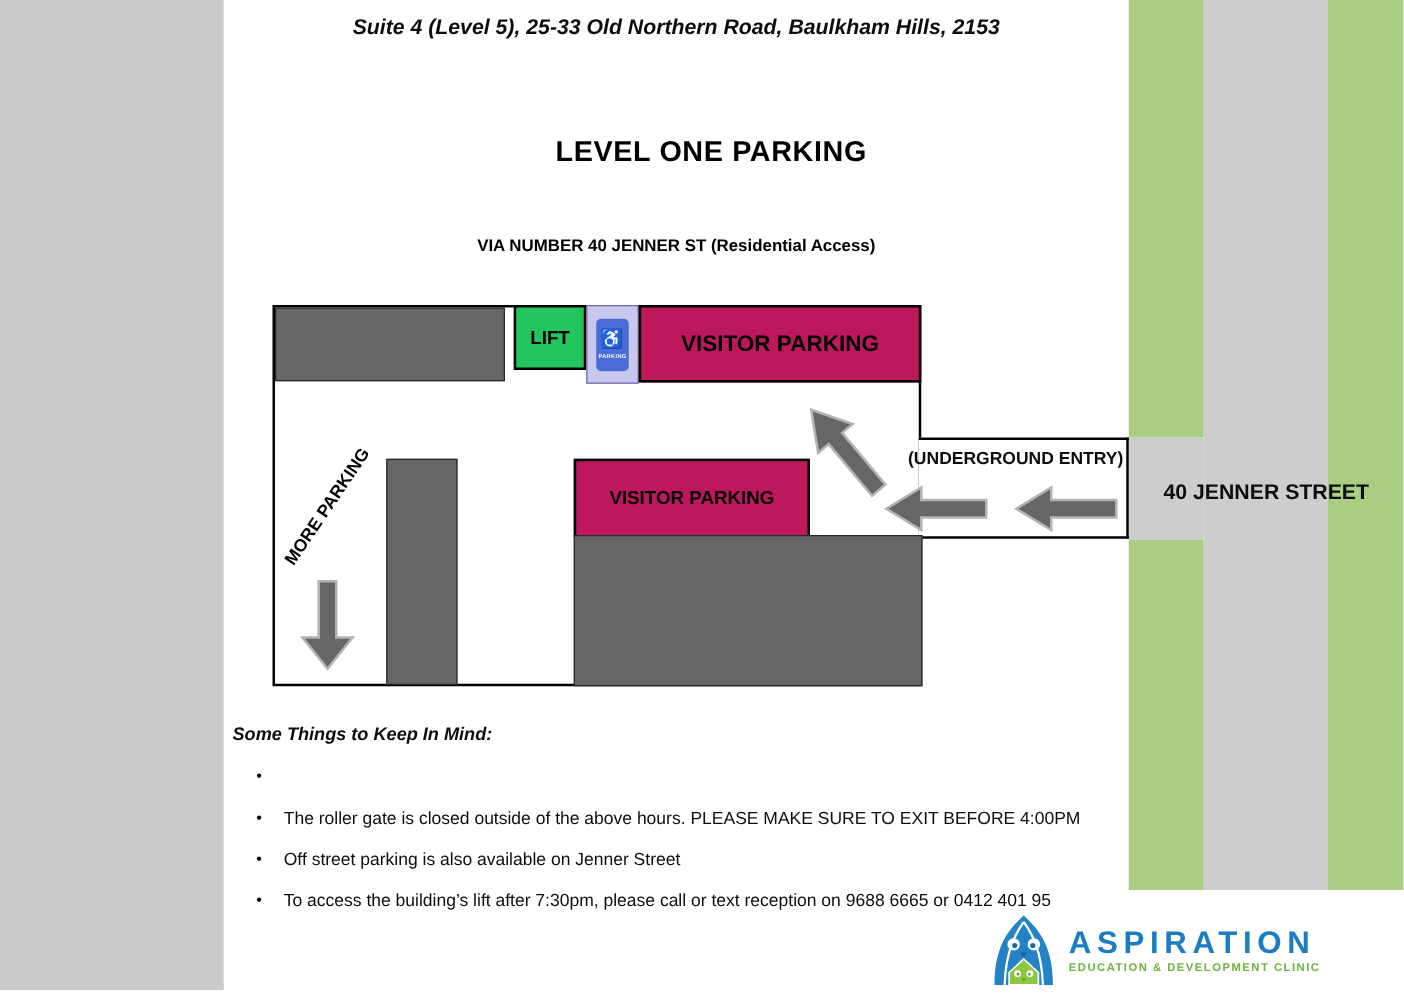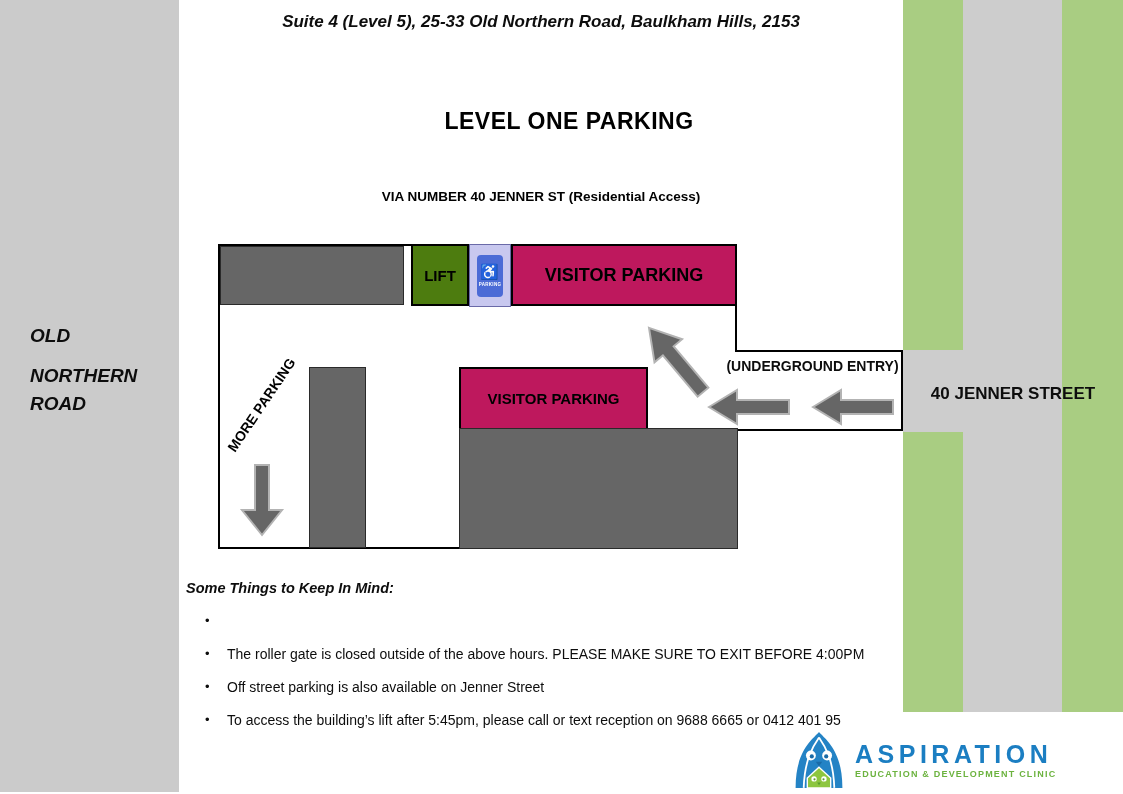--- a/index.html
+++ b/index.html
@@ -39,21 +39,21 @@
   
   .building { left: 218px; top: 244px; width: 519px; height: 305px;
     background: #ffffff; border: 2.5px solid #000; }
   .corridor { left: 735px; top: 350px; width: 168px; height: 81px; background: #ffffff;
     border-top: 2.5px solid #000; border-bottom: 2.5px solid #000; border-right: 2px solid #000; }
 
   
   .block-dark { background: #666666; border: 1.5px solid #2a2a2a; }
   .block-green { background: #be185d; border: 2px solid #000; }
   .top-dark-block { left: 220px; top: 246px; width: 184px; height: 59px; }
-  .lift-box { left: 411px; top: 244px; width: 58px; height: 62px; background: #4d7c0f;
+  .lift-box { left: 411px; top: 244px; width: 58px; height: 52px; background: #22c55e;
     border: 2.5px solid #000; display: flex; align-items: center; justify-content: center;
     font-size: 15px; font-weight: bold; color: #000; }
   .accessible-box { left: 469px; top: 244px; width: 42px; height: 63px; background: #c8c8ef;
     border: 1.5px solid #6a6aa8; display: flex; align-items: center; justify-content: center; }
   .accessible-sign { width: 26px; height: 42px; background: #4b6bd6; border-radius: 4px;
     display: flex; flex-direction: column; align-items: center; justify-content: center; }
   .accessible-sign .glyph { color: #fff; font-size: 15px; line-height: 16px; }
   .accessible-sign .small-label { color: #fff; font-size: 4.5px; font-weight: bold;
     letter-spacing: 0.3px; margin-top: 2px; }
   .visitor-top { left: 511px; top: 244px; width: 226px; height: 62px;
@@ -91,25 +91,20 @@
     color: #1b7ec2; line-height: 26px; white-space: nowrap; }
   .logo-tagline { font-size: 9px; font-weight: bold; letter-spacing: 1.2px;
     color: #6cb33f; margin-top: 2px; white-space: nowrap; }
 </style>
 </head>
 <body>
 
 <div class="page">
 
   <div class="abs left-road-strip"></div>
-  <div class="abs old-northern-road">
-    <span class="rline1">OLD</span>
-    <span>NORTHERN</span><br>
-    <span>ROAD</span>
-  </div>
 
   <div class="abs address">Suite 4 (Level 5), 25-33 Old Northern Road, Baulkham Hills, 2153</div>
   <div class="abs main-title">LEVEL ONE PARKING</div>
   <div class="abs subtitle">VIA NUMBER 40 JENNER ST (Residential Access)</div>
 
   <div class="abs green-strip street-green-top-left"></div>
   <div class="abs green-strip street-green-bottom-left"></div>
   <div class="abs gray-strip street-gray-center"></div>
   <div class="abs green-strip street-green-right"></div>
   <div class="abs gray-strip street-gray-road"></div>
@@ -161,21 +156,21 @@
     <li>
       <span class="dot">•</span>
       <span>The roller gate is closed outside of the above hours. PLEASE MAKE SURE TO EXIT BEFORE 4:00PM</span>
     </li>
     <li>
       <span class="dot">•</span>
       <span>Off street parking is also available on Jenner Street</span>
     </li>
     <li>
       <span class="dot">•</span>
-      <span>To access the building’s lift after 5:45pm, please call or text reception on 9688 6665 or 0412 401 95</span>
+      <span>To access the building’s lift after 7:30pm, please call or text reception on 9688 6665 or 0412 401 95</span>
     </li>
   </ul>
 
   <div class="abs logo">
     <svg class="logo-mark" viewBox="0 0 60 64">
       <path d="M30,1 C22,10 4,22 4,63 L56,63 C56,22 38,10 30,1 Z" fill="#2483c5"></path>
       <path d="M13,63 C14,32 23,17 30,7" fill="none" stroke="#ffffff" stroke-width="2"></path>
       <path d="M47,63 C46,32 37,17 30,7" fill="none" stroke="#ffffff" stroke-width="2"></path>
       <circle cx="21" cy="27" r="5.5" fill="#ffffff"></circle>
       <circle cx="39" cy="27" r="5.5" fill="#ffffff"></circle>

